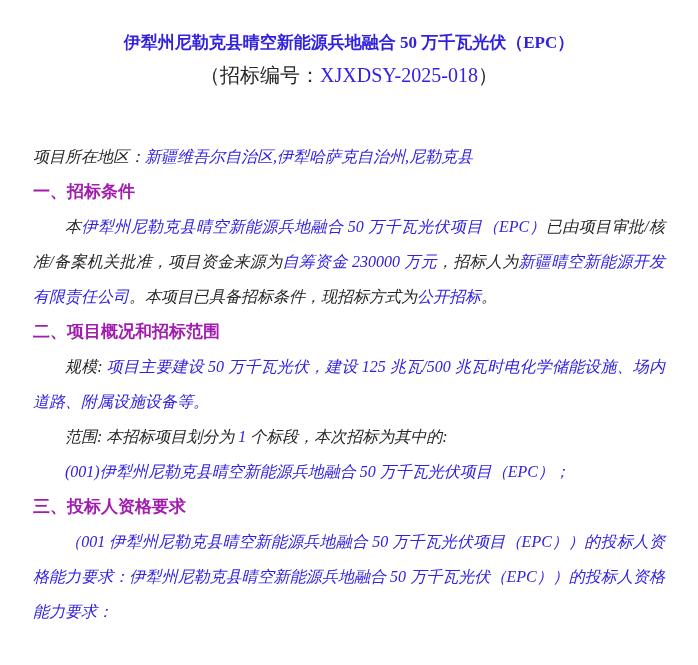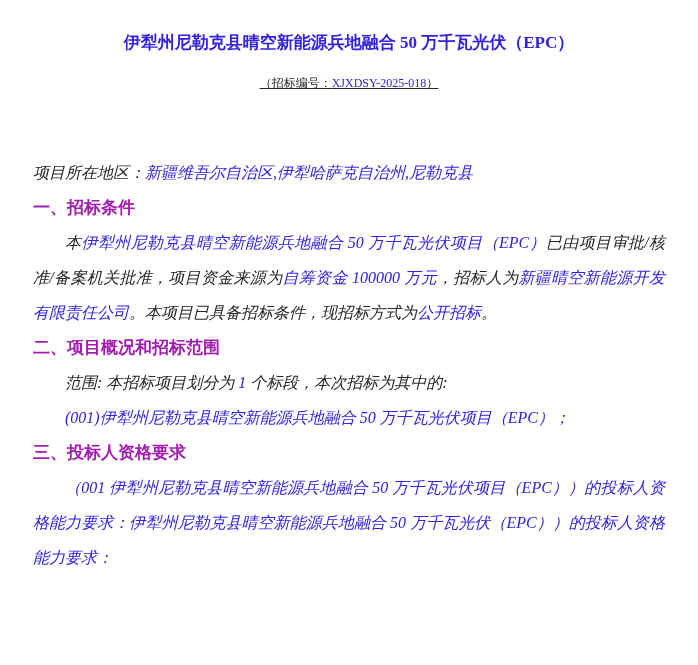--- a/index.html
+++ b/index.html
@@ -8,24 +8,23 @@
     font-family: "Liberation Serif", "DejaVu Serif", serif;
     color: #262626;
   }
   .doc { padding: 27px 33px 0 33px; }
   .doc-title {
     margin: 0; text-align: center;
     font-size: 17px; line-height: 32px; font-weight: bold;
     color: #3222df;
   }
   .doc-subtitle {
-    margin: 8px; text-align: center;
-    font-size: 12px; line-height: 32px; font-weight: normal;
+    margin: 0; text-align: center;
+    font-size: 20px; line-height: 32px; font-weight: normal;
     color: #262626;
-    text-decoration: underline;
   }
   .title-gap { height: 48px; }
   p.line {
     margin: 0; font-size: 16px; line-height: 35px;
     text-align: justify;
     font-style: italic;
   }
   p.indent { text-indent: 32px; }
   h2.sec {
     margin: 0; font-size: 17px; line-height: 35px; font-weight: bold;
@@ -42,24 +41,25 @@
   <h1 class="doc-title">伊犁州尼勒克县晴空新能源兵地融合 50 万千瓦光伏（EPC）</h1>
 
   <p class="doc-subtitle"><span>（招标编号：</span><span class="blue">XJXDSY-2025-018</span><span>）</span></p>
 
   <div class="title-gap"></div>
 
   <p class="line"><span>项目所在地区：</span><span class="blue">新疆维吾尔自治区,伊犁哈萨克自治州,尼勒克县</span></p>
 
   <h2 class="sec">一、招标条件</h2>
 
-  <p class="line indent"><span>本</span><span class="blue">伊犁州尼勒克县晴空新能源兵地融合 50 万千瓦光伏项目（EPC）</span><span>已由项目审批/核准/备案机关批准，项目资金来源为</span><span class="blue">自筹资金 100000 万元</span><span>，招标人为</span><span class="blue">新疆晴空新能源开发有限责任公司</span><span>。本项目已具备招标条件，现招标方式为</span><span class="blue">公开招标</span><span>。</span></p>
+  <p class="line indent"><span>本</span><span class="blue">伊犁州尼勒克县晴空新能源兵地融合 50 万千瓦光伏项目（EPC）</span><span>已由项目审批/核准/备案机关批准，项目资金来源为</span><span class="blue">自筹资金 230000 万元</span><span>，招标人为</span><span class="blue">新疆晴空新能源开发有限责任公司</span><span>。本项目已具备招标条件，现招标方式为</span><span class="blue">公开招标</span><span>。</span></p>
 
   <h2 class="sec">二、项目概况和招标范围</h2>
 
+  <p class="line indent"><span>规模: </span><span class="blue">项目主要建设 50 万千瓦光伏，建设 125 兆瓦/500 兆瓦时电化学储能设施、场内道路、附属设施设备等。</span></p>
 
   <p class="line indent"><span>范围: 本招标项目划分为 </span><span class="blue">1</span><span> 个标段，本次招标为其中的:</span></p>
 
   <p class="line indent"><span class="blue">(001)伊犁州尼勒克县晴空新能源兵地融合 50 万千瓦光伏项目（EPC）；</span></p>
 
   <h2 class="sec">三、投标人资格要求</h2>
 
   <p class="line indent"><span class="blue">（001 伊犁州尼勒克县晴空新能源兵地融合 50 万千瓦光伏项目（EPC））的投标人资格能力要求：伊犁州尼勒克县晴空新能源兵地融合 50 万千瓦光伏（EPC））的投标人资格能力要求：</span></p>
 
 

